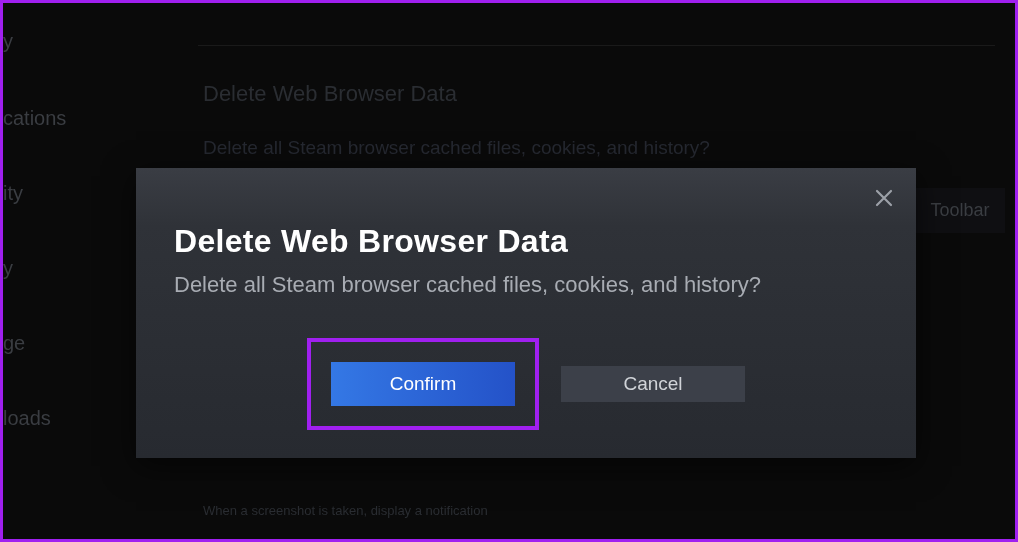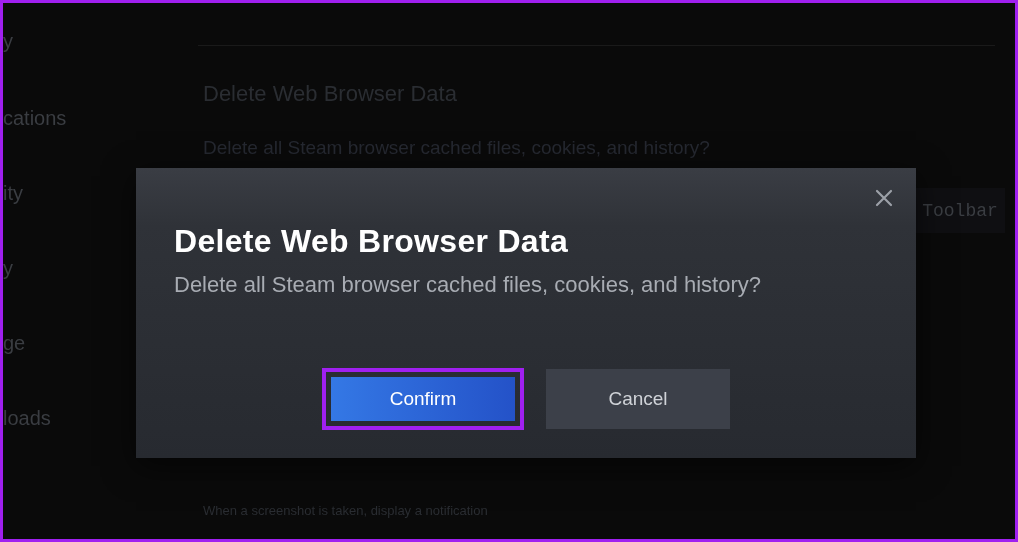--- a/index.html
+++ b/index.html
@@ -75,21 +75,20 @@
       right: 10px;
       top: 185px;
       width: 90px;
       height: 45px;
       background: #0f0f12;
       color: #3a3d42;
       font-size: 18px;
       display: flex;
       align-items: center;
       justify-content: center;
-      font-family: Liberation Mono, monospace;
     }
     .bg-value {
       position: absolute;
       right: 100px;
       top: 395px;
       color: #2a2d32;
       font-size: 20px;
     }
     .bg-notification-text {
       position: absolute;
@@ -143,39 +142,39 @@
       position: absolute;
       bottom: 28px;
       left: 0;
       right: 0;
       display: flex;
       justify-content: center;
       gap: 22px;
     }
     .highlight-wrapper {
       border: 4px solid #a020f0;
-      padding: 5px;
+      padding: 20px;
       display: inline-block;
     }
     .btn-confirm {
       width: 184px;
       height: 44px;
       background: linear-gradient(90deg, #3478e5 0%, #2452c8 100%);
       color: #ffffff;
       font-size: 19px;
       font-weight: 400;
       border: none;
       cursor: pointer;
       display: flex;
       align-items: center;
       justify-content: center;
     }
     .btn-cancel {
       width: 184px;
-      height: 60px;
+      height: 36px;
       background: #3c4049;
       color: #d0d3d8;
       font-size: 19px;
       font-weight: 400;
       border: none;
       cursor: pointer;
       display: flex;
       align-items: center;
       justify-content: center;
       align-self: center;

